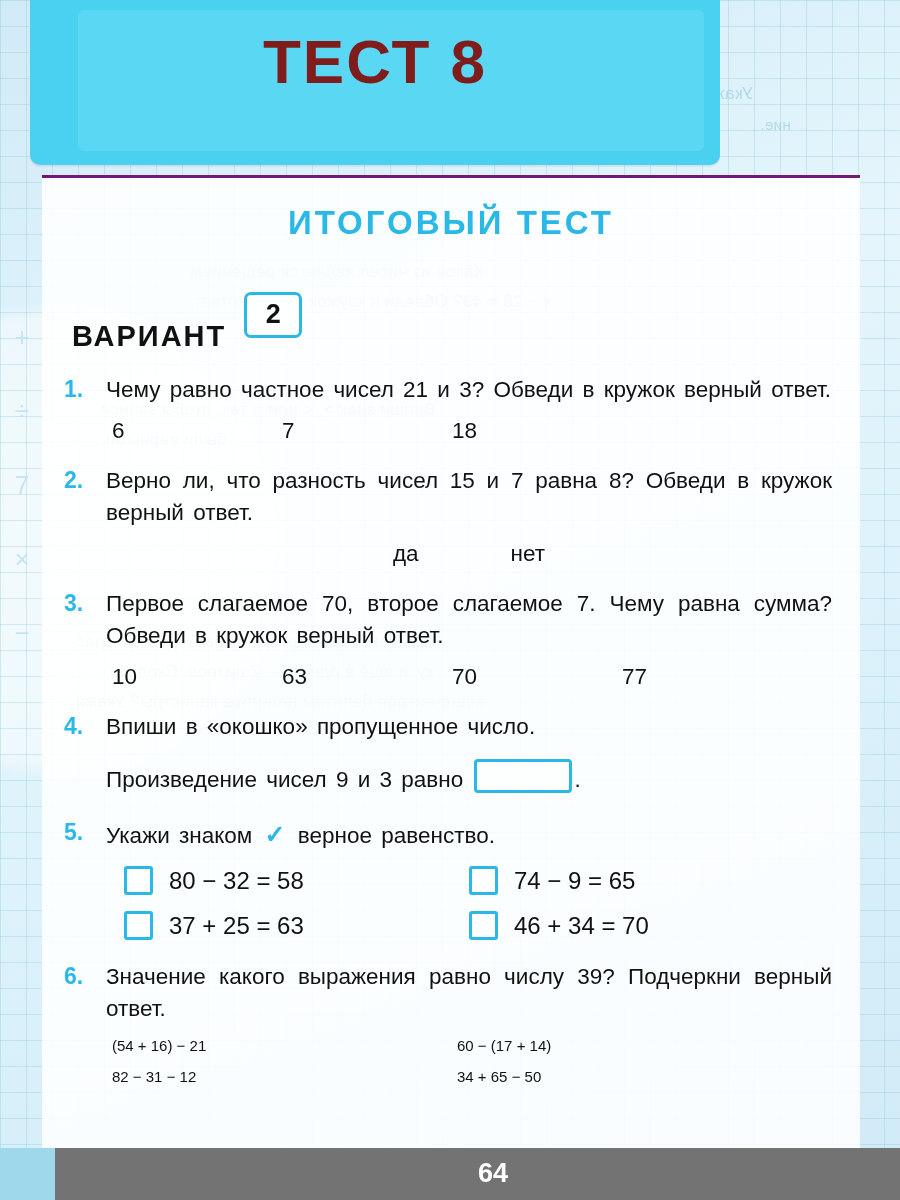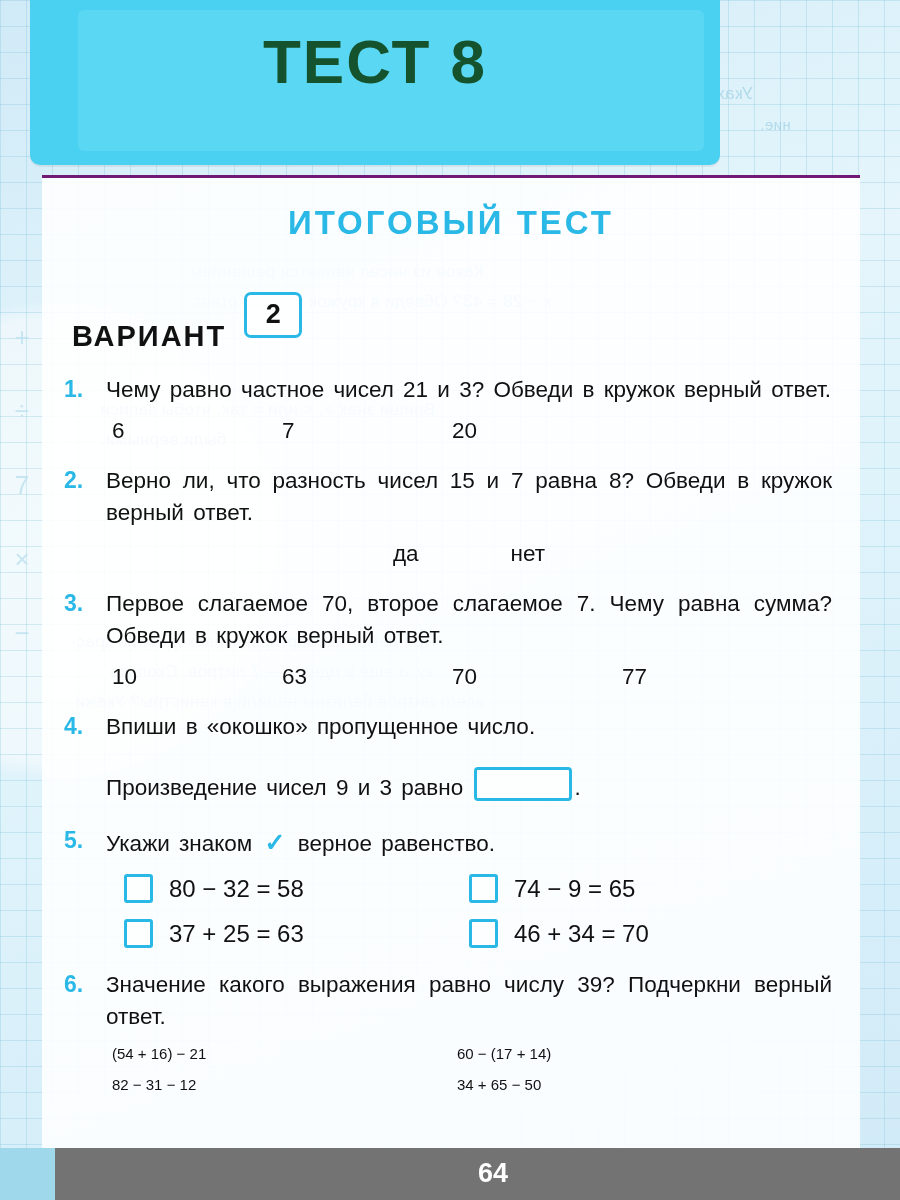--- a/index.html
+++ b/index.html
@@ -88,21 +88,21 @@
     border-radius: 6px;
   }
   .header-title {
     position: absolute;
     left: 0; right: 0;
     top: 26px;
     text-align: center;
     font-size: 62px;
     font-weight: bold;
     letter-spacing: 2px;
-    color: #14532d;
+    color: #7f1d1d;
     font-family: "Liberation Sans", sans-serif;
   }
 
   
   .sheet {
     position: absolute;
     left: 42px;
     top: 175px;
     width: 818px;
     height: 980px;
@@ -317,21 +317,21 @@
 
     <div class="tasks">
 
       <div class="task">
         <div class="task-num">1.</div>
         <div class="task-body">
           <div class="task-text">Чему равно частное чисел 21 и 3? Обведи в кружок верный ответ.</div>
           <div class="options-row">
             <span class="opt">6</span>
             <span class="opt">7</span>
-            <span class="opt">20</span>
+            <span class="opt">18</span>
           </div>
         </div>
       </div>
 
       <div class="task">
         <div class="task-num">2.</div>
         <div class="task-body">
           <div class="task-text">Верно ли, что разность чисел 15 и 7 равна 8? Обведи в кружок верный ответ.</div>
           <div class="options-row center">
             <span class="opt">да</span>
@@ -350,21 +350,21 @@
             <span class="opt">70</span>
             <span class="opt">77</span>
           </div>
         </div>
       </div>
 
       <div class="task">
         <div class="task-num">4.</div>
         <div class="task-body">
           <div class="task-text">Впиши в «окошко» пропущенное число.</div>
-          <div class="task-text nojust" style="margin-top:24px;">
+          <div class="task-text nojust" style="margin-top:16px;">
             <span>Произведение чисел 9 и 3 равно</span>
             <span class="inline-blank"></span><span>.</span>
           </div>
         </div>
       </div>
 
       <div class="task">
         <div class="task-num">5.</div>
         <div class="task-body">
           <div class="task-text nojust">

